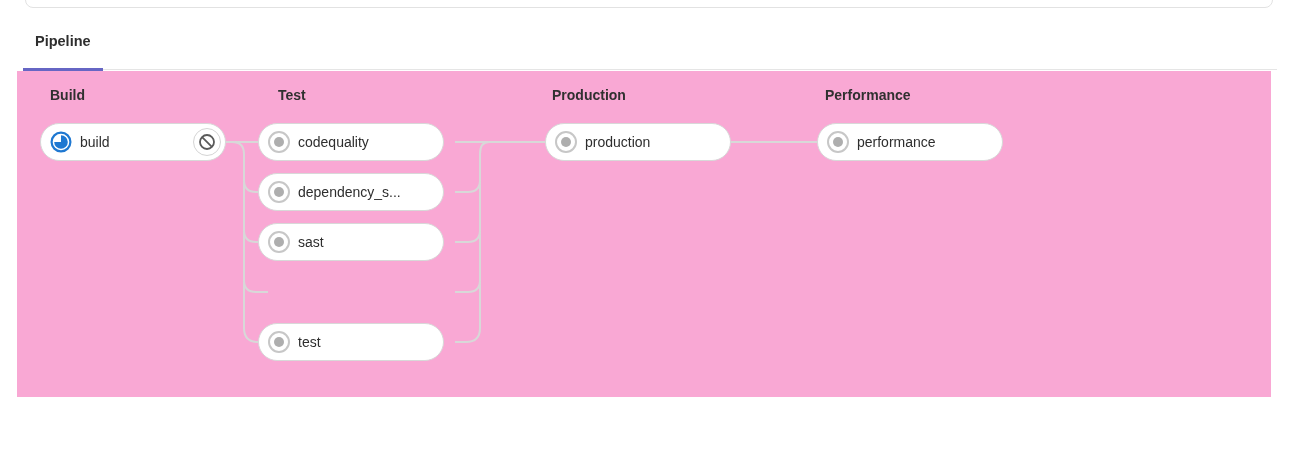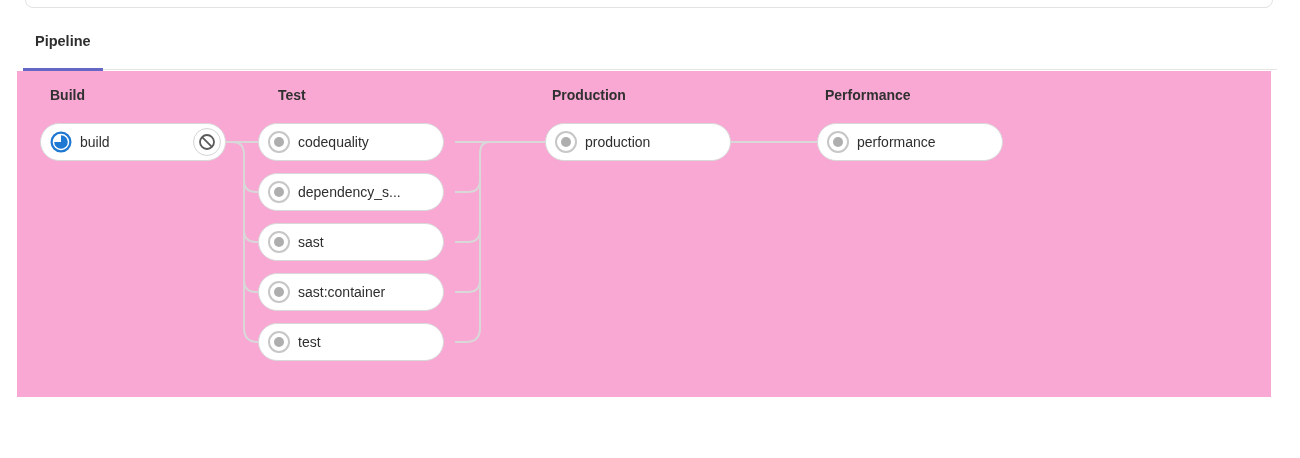--- a/index.html
+++ b/index.html
@@ -107,24 +107,20 @@
     <span class="job-name">codequality</span>
   </div>
   <div class="job-pill col-test row-1">
     <span class="icon-created"></span>
     <span class="job-name">dependency_s...</span>
   </div>
   <div class="job-pill col-test row-2">
     <span class="icon-created"></span>
     <span class="job-name">sast</span>
   </div>
-  <div class="job-pill col-test row-3">
-    <span class="icon-created"></span>
-    <span class="job-name">sast:container</span>
-  </div>
   <div class="job-pill col-test row-4">
     <span class="icon-created"></span>
     <span class="job-name">test</span>
   </div>
 
   <div class="job-pill col-production row-0">
     <span class="icon-created"></span>
     <span class="job-name">production</span>
   </div>
 

